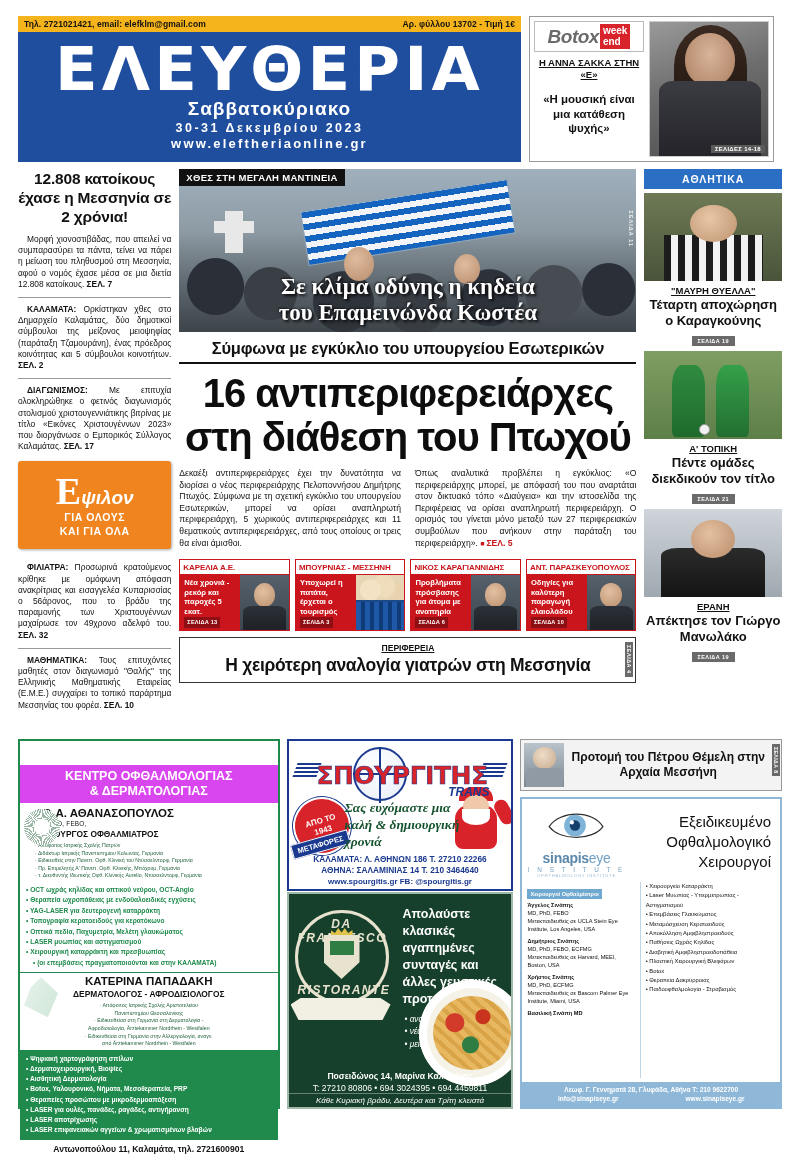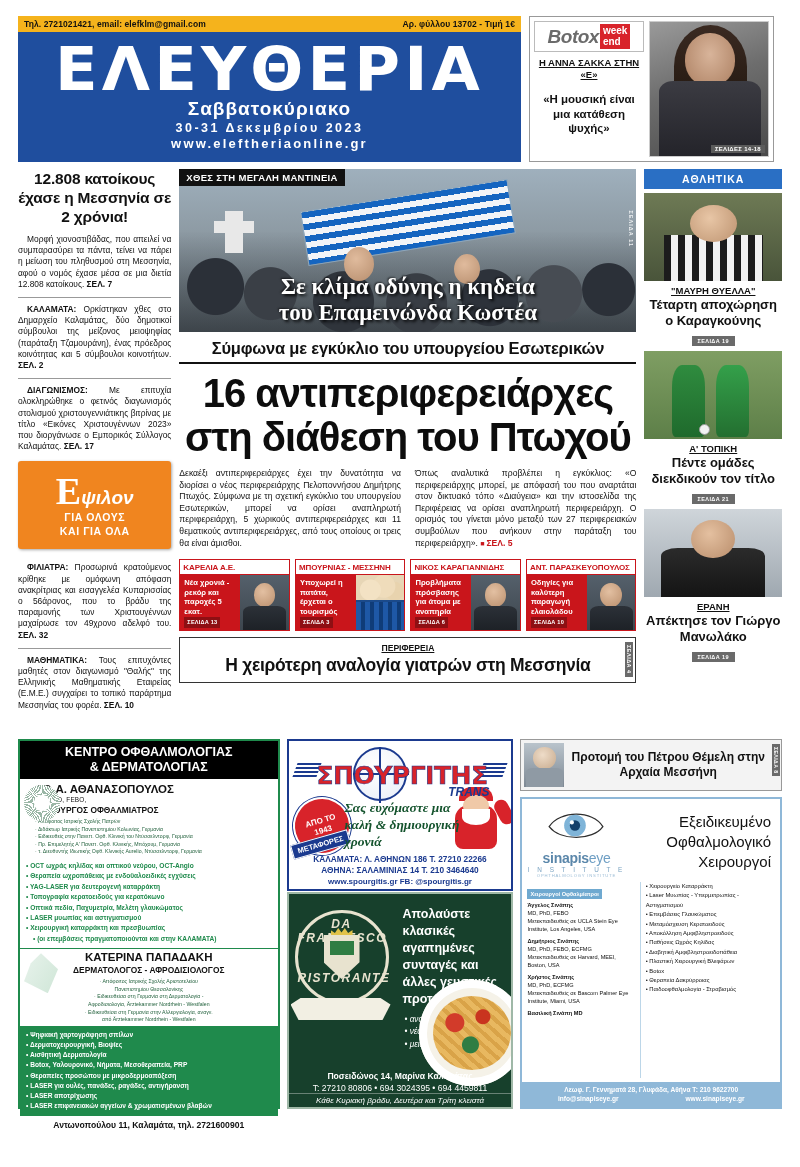--- a/index.html
+++ b/index.html
@@ -318,22 +318,22 @@
   
   .ads-grid { display: flex; gap: 7px; margin-top: 8px; height: 370px; }
   .ad-col-1 { width: 265px; }
   .ad-col-2 { width: 230px; display: flex; flex-direction: column; gap: 1px; }
   .ad-col-3 { width: 265px; display: flex; flex-direction: column; gap: 6px; }
 
   
   .ad-eye { border: 2px solid #1f8a4c; height: 100%; background: #fff;
             display: flex; flex-direction: column; }
   .ad-eye-hdr {
-    background: #000000; color: #fff; text-align: center; font-weight: bold;
-    font-size: 12.5px; line-height: 15px; padding: 4px 2px;
+    background: #d946ef; color: #fff; text-align: center; font-weight: bold;
+    font-size: 12.5px; line-height: 15px; padding: 4px 2px; margin-top: 24px;
   }
   .ad-doc { padding: 4px 15px 2px; text-align: left; position: relative; }
   .doc-name { font-size: 11.5px; font-weight: bold; color: #111; }
   .doc-cred { font-size: 6.4px; color: #111; margin-top: 1px; letter-spacing: .2px;}
   .doc-spec { font-size: 8.4px; font-weight: bold; color: #111; margin-top: 2px; }
   .doc-lines { font-size: 5.2px; line-height: 7.6px; color: #1f5f3a; margin-top: 3px; }
   .sun-icon {
     position: absolute; left: 4px; top: 6px; width: 36px; height: 36px; border-radius: 50%;
     background: repeating-conic-gradient(#9ab7a6 0 3deg, #fff 3deg 6deg);
   }
@@ -451,21 +451,21 @@
   }
   .rest-crown {
     position: absolute; left: 50%; top: 14px; transform: translateX(-50%);
     width: 22px; height: 10px; background: #e0c24a;
     clip-path: polygon(0 100%, 0 30%, 20% 60%, 35% 10%, 50% 55%, 65% 10%, 80% 60%, 100% 30%, 100% 100%);
   }
   .rest-name-top, .rest-name-bot {
     position: absolute; left: 0; width: 100%; text-align: center;
     font-size: 12px; font-weight: bold; color: #e8e3cf; letter-spacing: 1.5px; font-style: italic;
   }
-  .rest-name-top { top: 4px; } .rest-name-bot { bottom: 16px; }
+  .rest-name-top { top: 4px; } .rest-name-bot { bottom: 4px; }
   .rest-ribbon {
     position: absolute; left: 2px; top: 104px; width: 100px; height: 22px;
     background: #f2efe3; clip-path: polygon(0 30%, 10% 0, 90% 0, 100% 30%, 92% 100%, 8% 100%);
   }
   .rest-txt {
     margin-left: 108px; font-size: 12.5px; font-weight: bold; line-height: 17px;
     padding-top: 6px;
   }
   .rest-bullets {
     margin-left: 110px; margin-top: 6px; font-size: 8.2px; font-style: italic;

